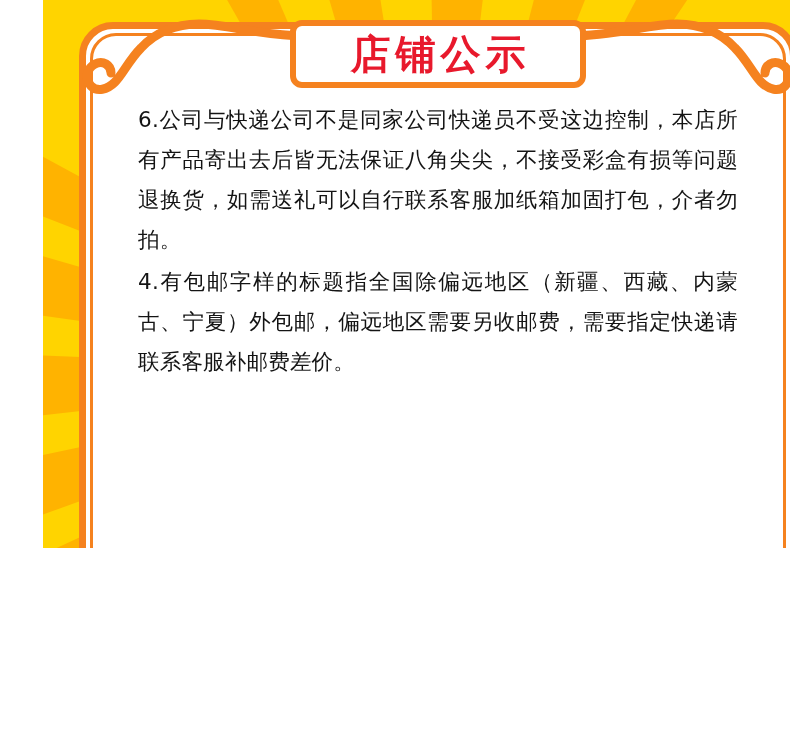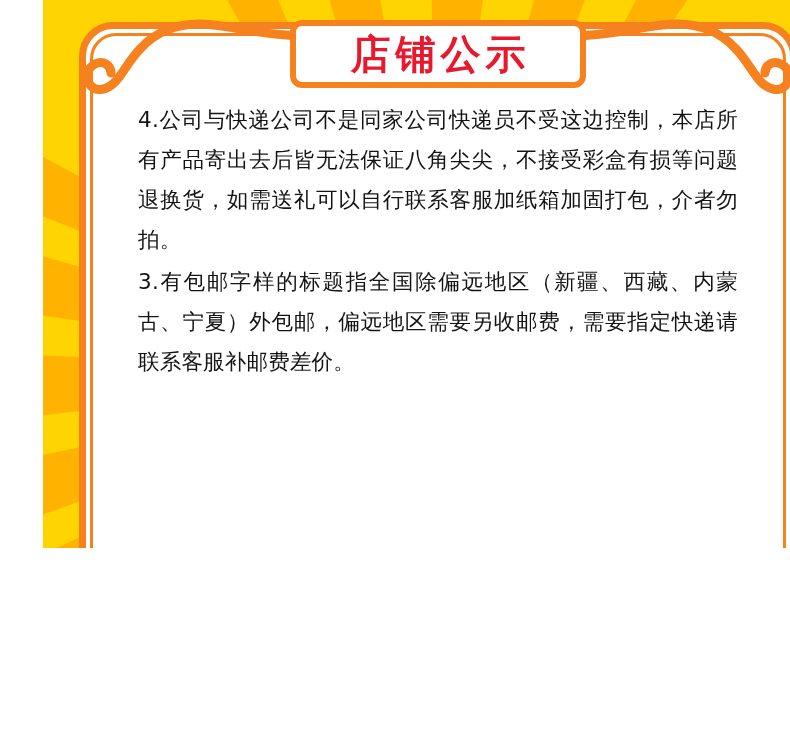--- a/index.html
+++ b/index.html
@@ -143,22 +143,22 @@
 
   <svg class="swirl" style="left:524px; top:16px;" width="230" height="90" viewBox="0 0 230 90">
     <path d="M2,20 C50,20 80,8 110,8 C135,8 155,18 168,32 C180,44 186,58 194,66 C202,74 212,76 218,70 C225,63 222,52 214,48 C206,44 198,49 198,57" fill="none" stroke="#F5821F" stroke-width="9" stroke-linecap="round"></path>
   </svg>
 
   <div id="title-wrap">
     <span id="title-text">店铺公示</span>
   </div>
 
   <div id="body-text">
-    <p class="para">4.公司与快递公司不是同家公司快递员不受这边控制，本店所有产品寄出去后皆无法保证八角尖尖，不接受彩盒有损等问题退换货，如需送礼可以自行联系客服加纸箱加固打包，介者勿拍。</p>
-    <p class="para">3.有包邮字样的标题指全国除偏远地区（新疆、西藏、内蒙古、宁夏）外包邮，偏远地区需要另收邮费，需要指定快递请联系客服补邮费差价。</p>
+    <p class="para">6.公司与快递公司不是同家公司快递员不受这边控制，本店所有产品寄出去后皆无法保证八角尖尖，不接受彩盒有损等问题退换货，如需送礼可以自行联系客服加纸箱加固打包，介者勿拍。</p>
+    <p class="para">4.有包邮字样的标题指全国除偏远地区（新疆、西藏、内蒙古、宁夏）外包邮，偏远地区需要另收邮费，需要指定快递请联系客服补邮费差价。</p>
   </div>
 
   <svg class="cloud" style="left:8px; top:600px;" width="210" height="135" viewBox="0 0 210 135">
     <g>
       <path d="M60,18 L44,2 L52,24 L30,16 L44,34 Z" fill="#ffffff" stroke="#1a1a1a" stroke-width="3" stroke-linejoin="round"></path>
       <path d="M122,22 L140,6 L128,30 L152,26 L132,44 Z" fill="#ffffff" stroke="#1a1a1a" stroke-width="3" stroke-linejoin="round"></path>
       <path d="M38,118 C16,118 6,104 12,90 C2,76 14,60 30,62 C34,44 58,38 70,50 C82,34 108,38 114,56 C134,50 150,66 144,82 C158,92 152,116 132,118 Z" fill="#ffffff" stroke="#1a1a1a" stroke-width="4" stroke-linejoin="round"></path>
       <path d="M52,100 C60,110 76,110 84,100" fill="none" stroke="#1a1a1a" stroke-width="3" stroke-linecap="round"></path>
       <path d="M100,96 C106,106 120,106 126,96" fill="none" stroke="#1a1a1a" stroke-width="3" stroke-linecap="round"></path>
     </g>

